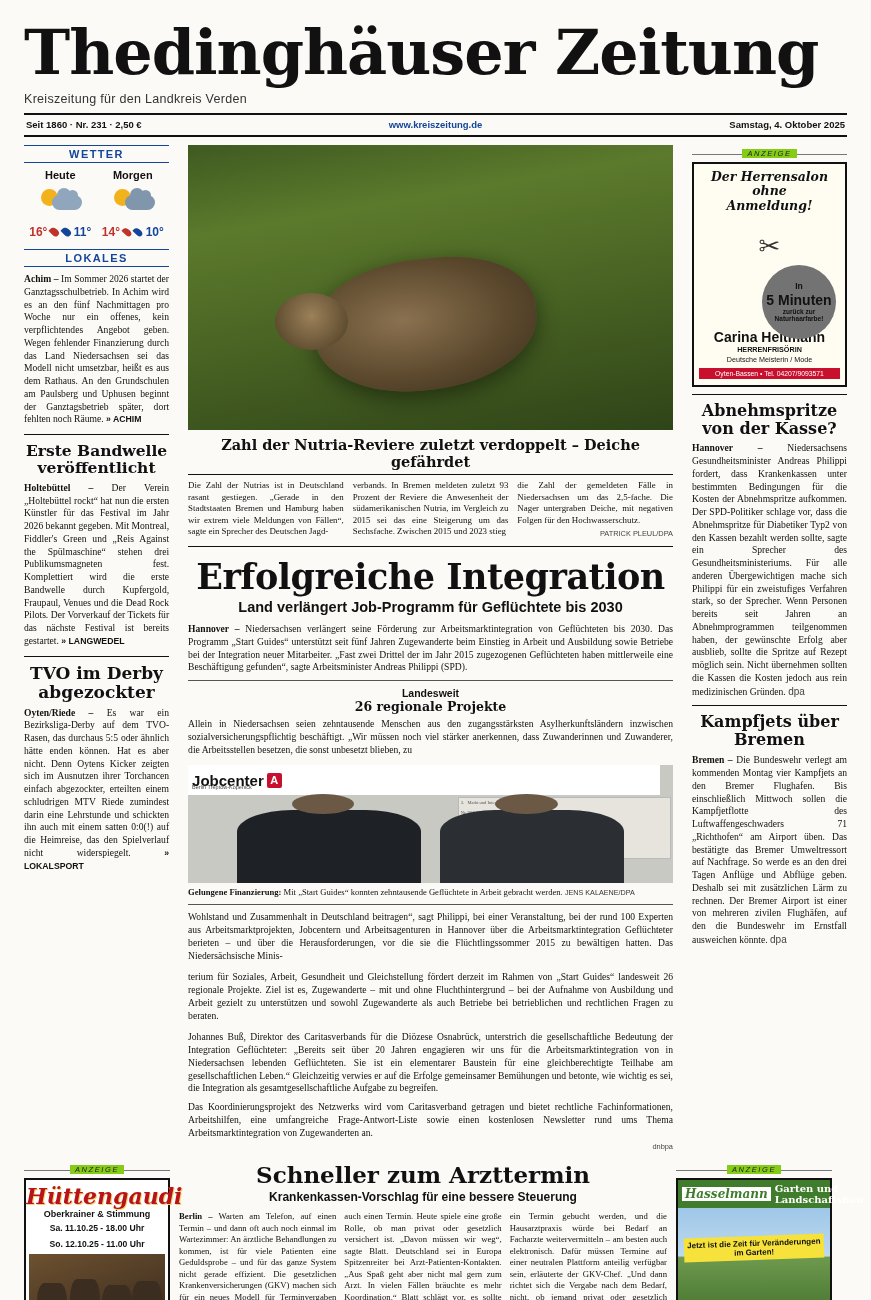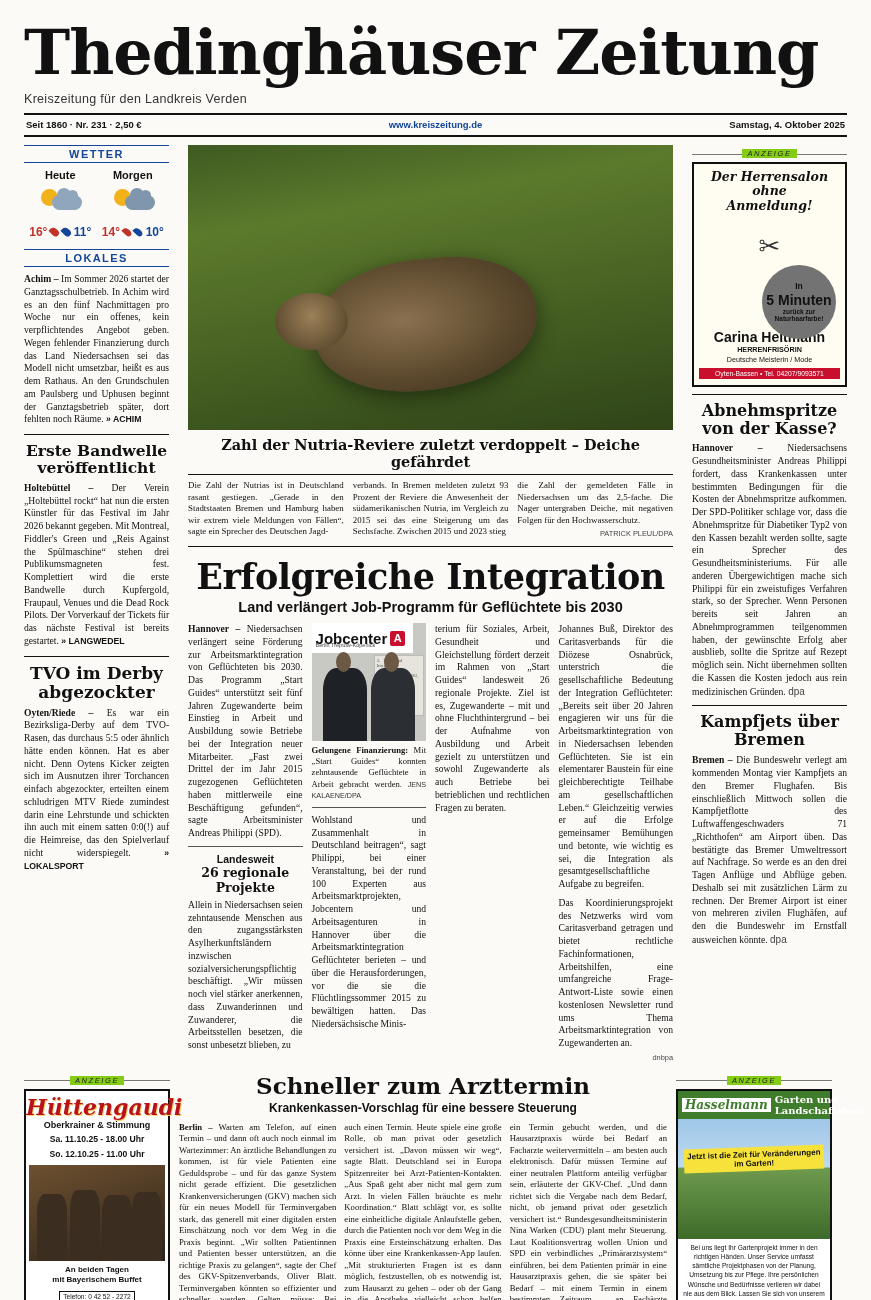--- a/index.html
+++ b/index.html
@@ -161,21 +161,21 @@
   }
   .center-head h2 {
     font-family: "DejaVu Serif", serif;
     font-size: 35px; font-weight: 700; letter-spacing: -.5px;
   }
   .center-head .sub {
     font-family: "Liberation Sans", sans-serif;
     font-size: 14.5px; font-weight: 700; margin-top: 2px;
   }
   .three {
-    display: flex; gap: 9px; margin-top: 8px;
+    display: flex; gap: 9px; margin-top: 8px; flex-direction: column;
   }
   .three > div { flex: 1; }
   .artphoto {
     width: 100%; height: 118px;
     background: #c9c9c4;
     position: relative; overflow: hidden;
     margin-bottom: 4px;
   }
   .jobcenter-bar {
     position: absolute; left: 0; top: 0; right: 13px; height: 30px;

